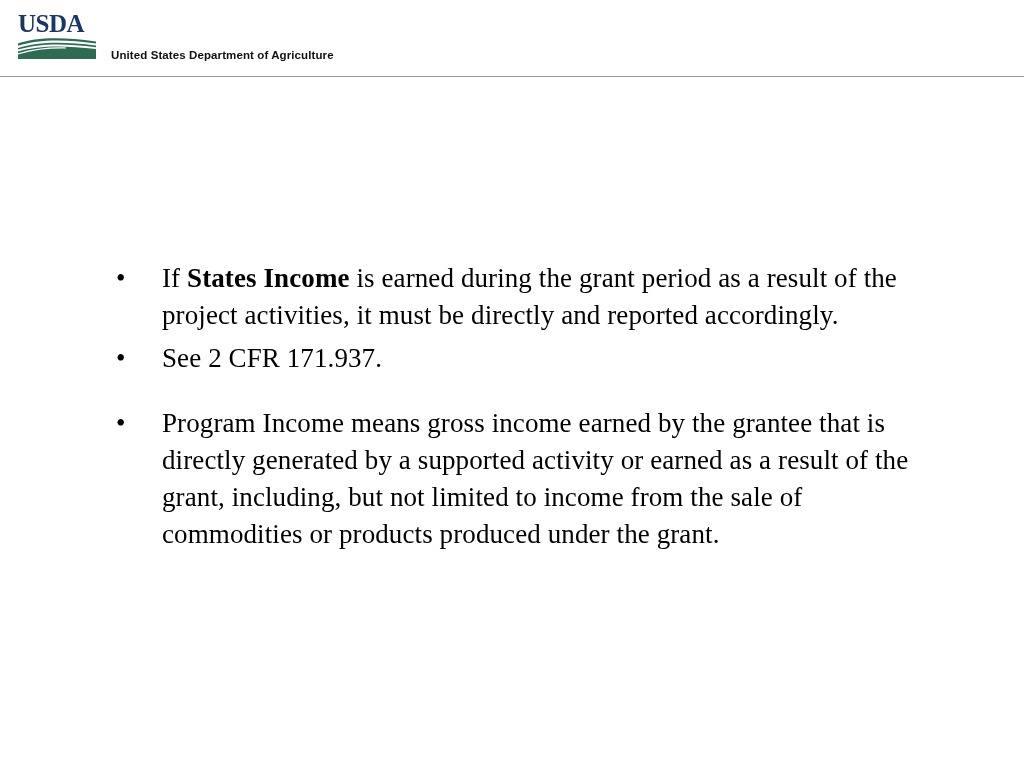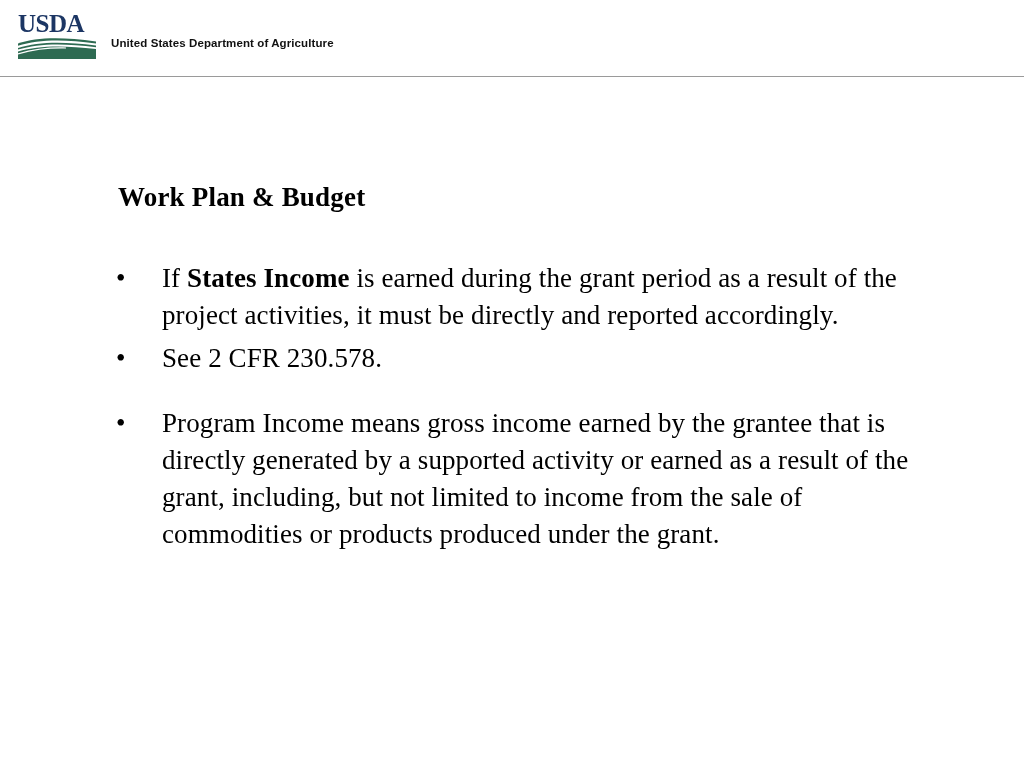--- a/index.html
+++ b/index.html
@@ -63,21 +63,21 @@
     left: 0;
     top: 25px;
     width: 78px;
     height: 23px;
   }
 
   
   .agency-name {
     position: absolute;
     left: 111px;
-    top: 37px;
+    top: 49px;
     font-family: "Liberation Sans", "DejaVu Sans", sans-serif;
     font-weight: bold;
     font-size: 11.5px;
     letter-spacing: 0.1px;
     color: #111111;
     white-space: nowrap;
   }
 
   
   .slide {
@@ -155,31 +155,30 @@
     </svg>
   </div>
 
   <div class="agency-name">United States Department of Agriculture</div>
 
   <div class="header-rule"></div>
 </div>
 
 <div class="slide">
 
-  <div class="slide-title">Work Plan &amp; Budget</div>
 
   <div class="bullet-list">
       <div class="bullet-item">
         <span class="bullet-mark">•</span>
         <span class="bullet-text"><span>If </span><b>States Income</b><span> is earned during the grant period as a result of the project activities, it must be directly and reported accordingly.</span></span>
       </div>
       <div class="gap-small"></div>
       <div class="bullet-item">
         <span class="bullet-mark">•</span>
-        <span class="bullet-text"><span>See 2 CFR 230.578.</span></span>
+        <span class="bullet-text"><span>See 2 CFR 171.937.</span></span>
       </div>
       <div class="gap-large"></div>
       <div class="bullet-item">
         <span class="bullet-mark">•</span>
         <span class="bullet-text"><span>Program Income means gross income earned by the grantee that is directly generated by a supported activity or earned as a result of the grant, including, but not limited to income from the sale of commodities or products produced under the grant.</span></span>
       </div>
     </div>
 
 </div>
 

